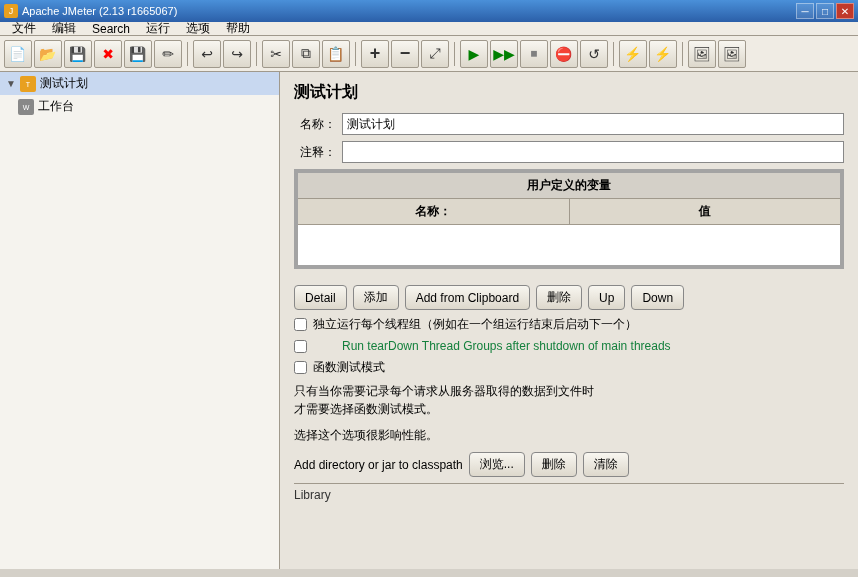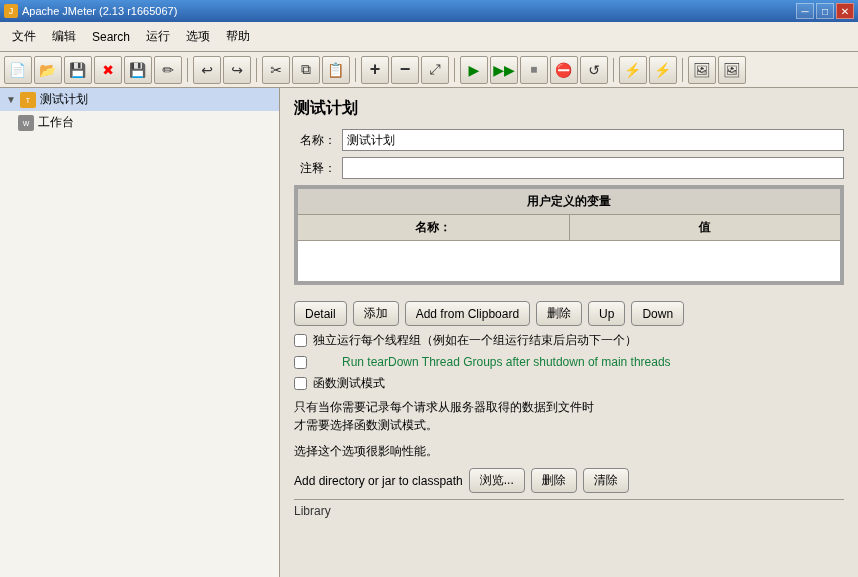--- a/index.html
+++ b/index.html
@@ -55,21 +55,21 @@
       align-items: center;
       justify-content: center;
       cursor: pointer;
     }
     .title-btn.close { background: #c0392b; }
 
     
     .menu-bar {
       background: #f0ece4;
       border-bottom: 1px solid #a0998c;
-      height: 30px;
+      height: 14px;
       display: flex;
       align-items: center;
       padding: 0 4px;
     }
     .menu-item {
       padding: 2px 8px;
       font-size: 12px;
       cursor: pointer;
       color: #000;
     }

